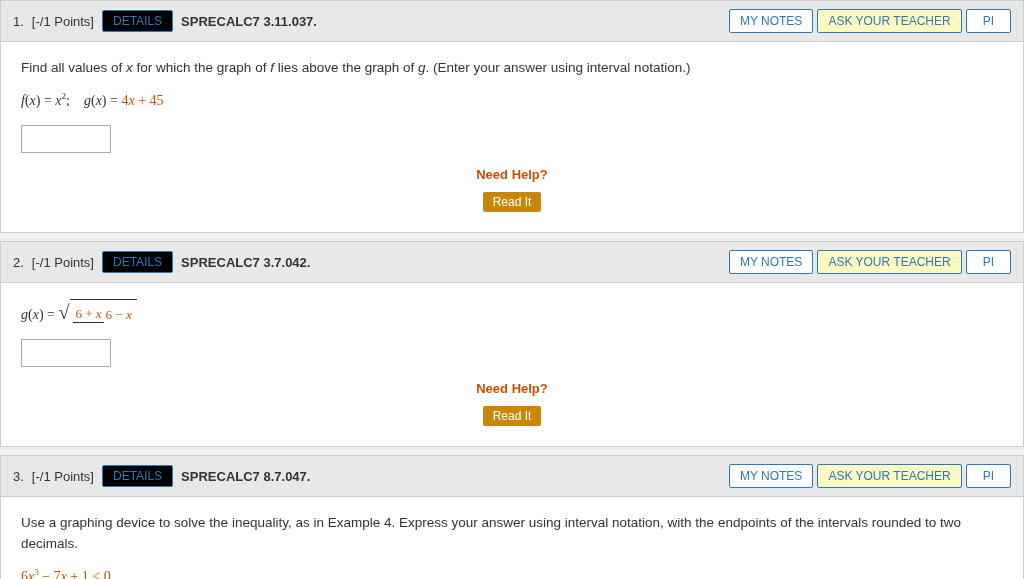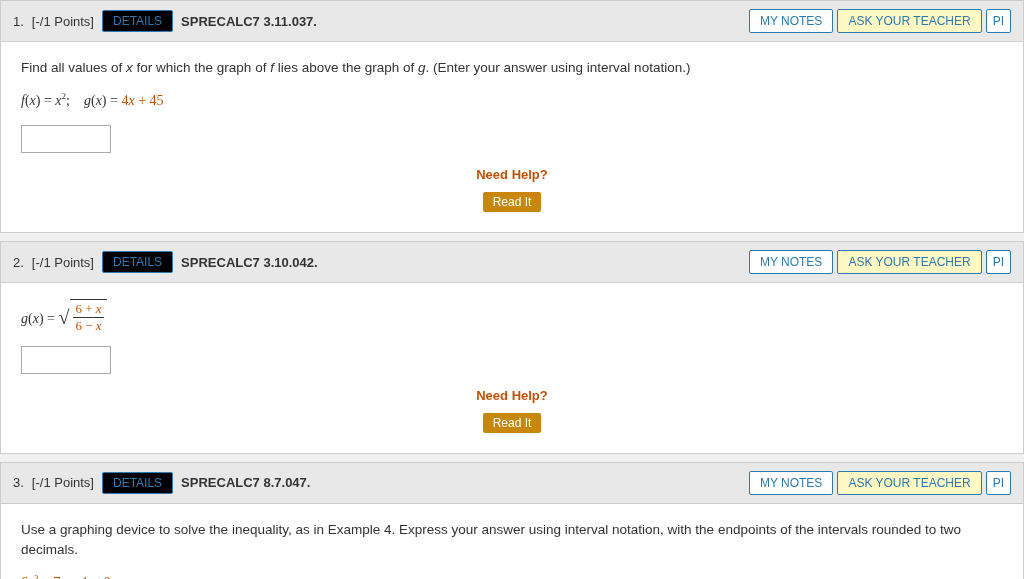--- a/index.html
+++ b/index.html
@@ -68,21 +68,21 @@
       color: #2a7ab5;
       padding: 4px 10px;
       font-size: 12px;
       cursor: pointer;
       border-radius: 2px;
     }
     .pr-btn {
       border: 1px solid #2a7ab5;
       background: #fff;
       color: #2a7ab5;
-      padding: 4px 6px;
+      padding: 4px 16px;
       font-size: 12px;
       cursor: pointer;
       border-radius: 2px;
       min-width: 24px;
     }
     .question-body {
       padding: 16px 20px 20px 20px;
     }
     .question-text {
       font-size: 13.5px;
@@ -119,21 +119,21 @@
       background: #c8860a;
       color: #fff;
       border: none;
       padding: 3px 10px;
       font-size: 12px;
       cursor: pointer;
       border-radius: 2px;
     }
     .fraction {
       display: inline-flex;
-      flex-direction: column;
+      flex-direction: row;
       align-items: center;
       vertical-align: middle;
       font-family: 'Times New Roman', serif;
       font-size: 13px;
       line-height: 1.2;
     }
     .fraction .numer {
       border-bottom: 1px solid #333;
       padding: 0 2px;
     }
@@ -190,21 +190,21 @@
     </div>
   </div>
 </div>
 
 <div class="question-block">
   <div class="question-header">
     <div class="question-header-left">
       <span class="points-label">2.</span>
       <span class="points-label">[-/1 Points]</span>
       <button class="details-btn">DETAILS</button>
-      <span class="problem-id">SPRECALC7 3.10.042.</span>
+      <span class="problem-id">SPRECALC7 3.7.042.</span>
     </div>
     <div class="question-header-right">
       <button class="my-notes-btn">MY NOTES</button>
       <button class="ask-teacher-btn">ASK YOUR TEACHER</button>
       <button class="pr-btn">PI</button>
     </div>
   </div>
   <div class="question-body">
     <div class="math-expr">
       <span class="italic">g</span>(<span class="italic">x</span>) =

